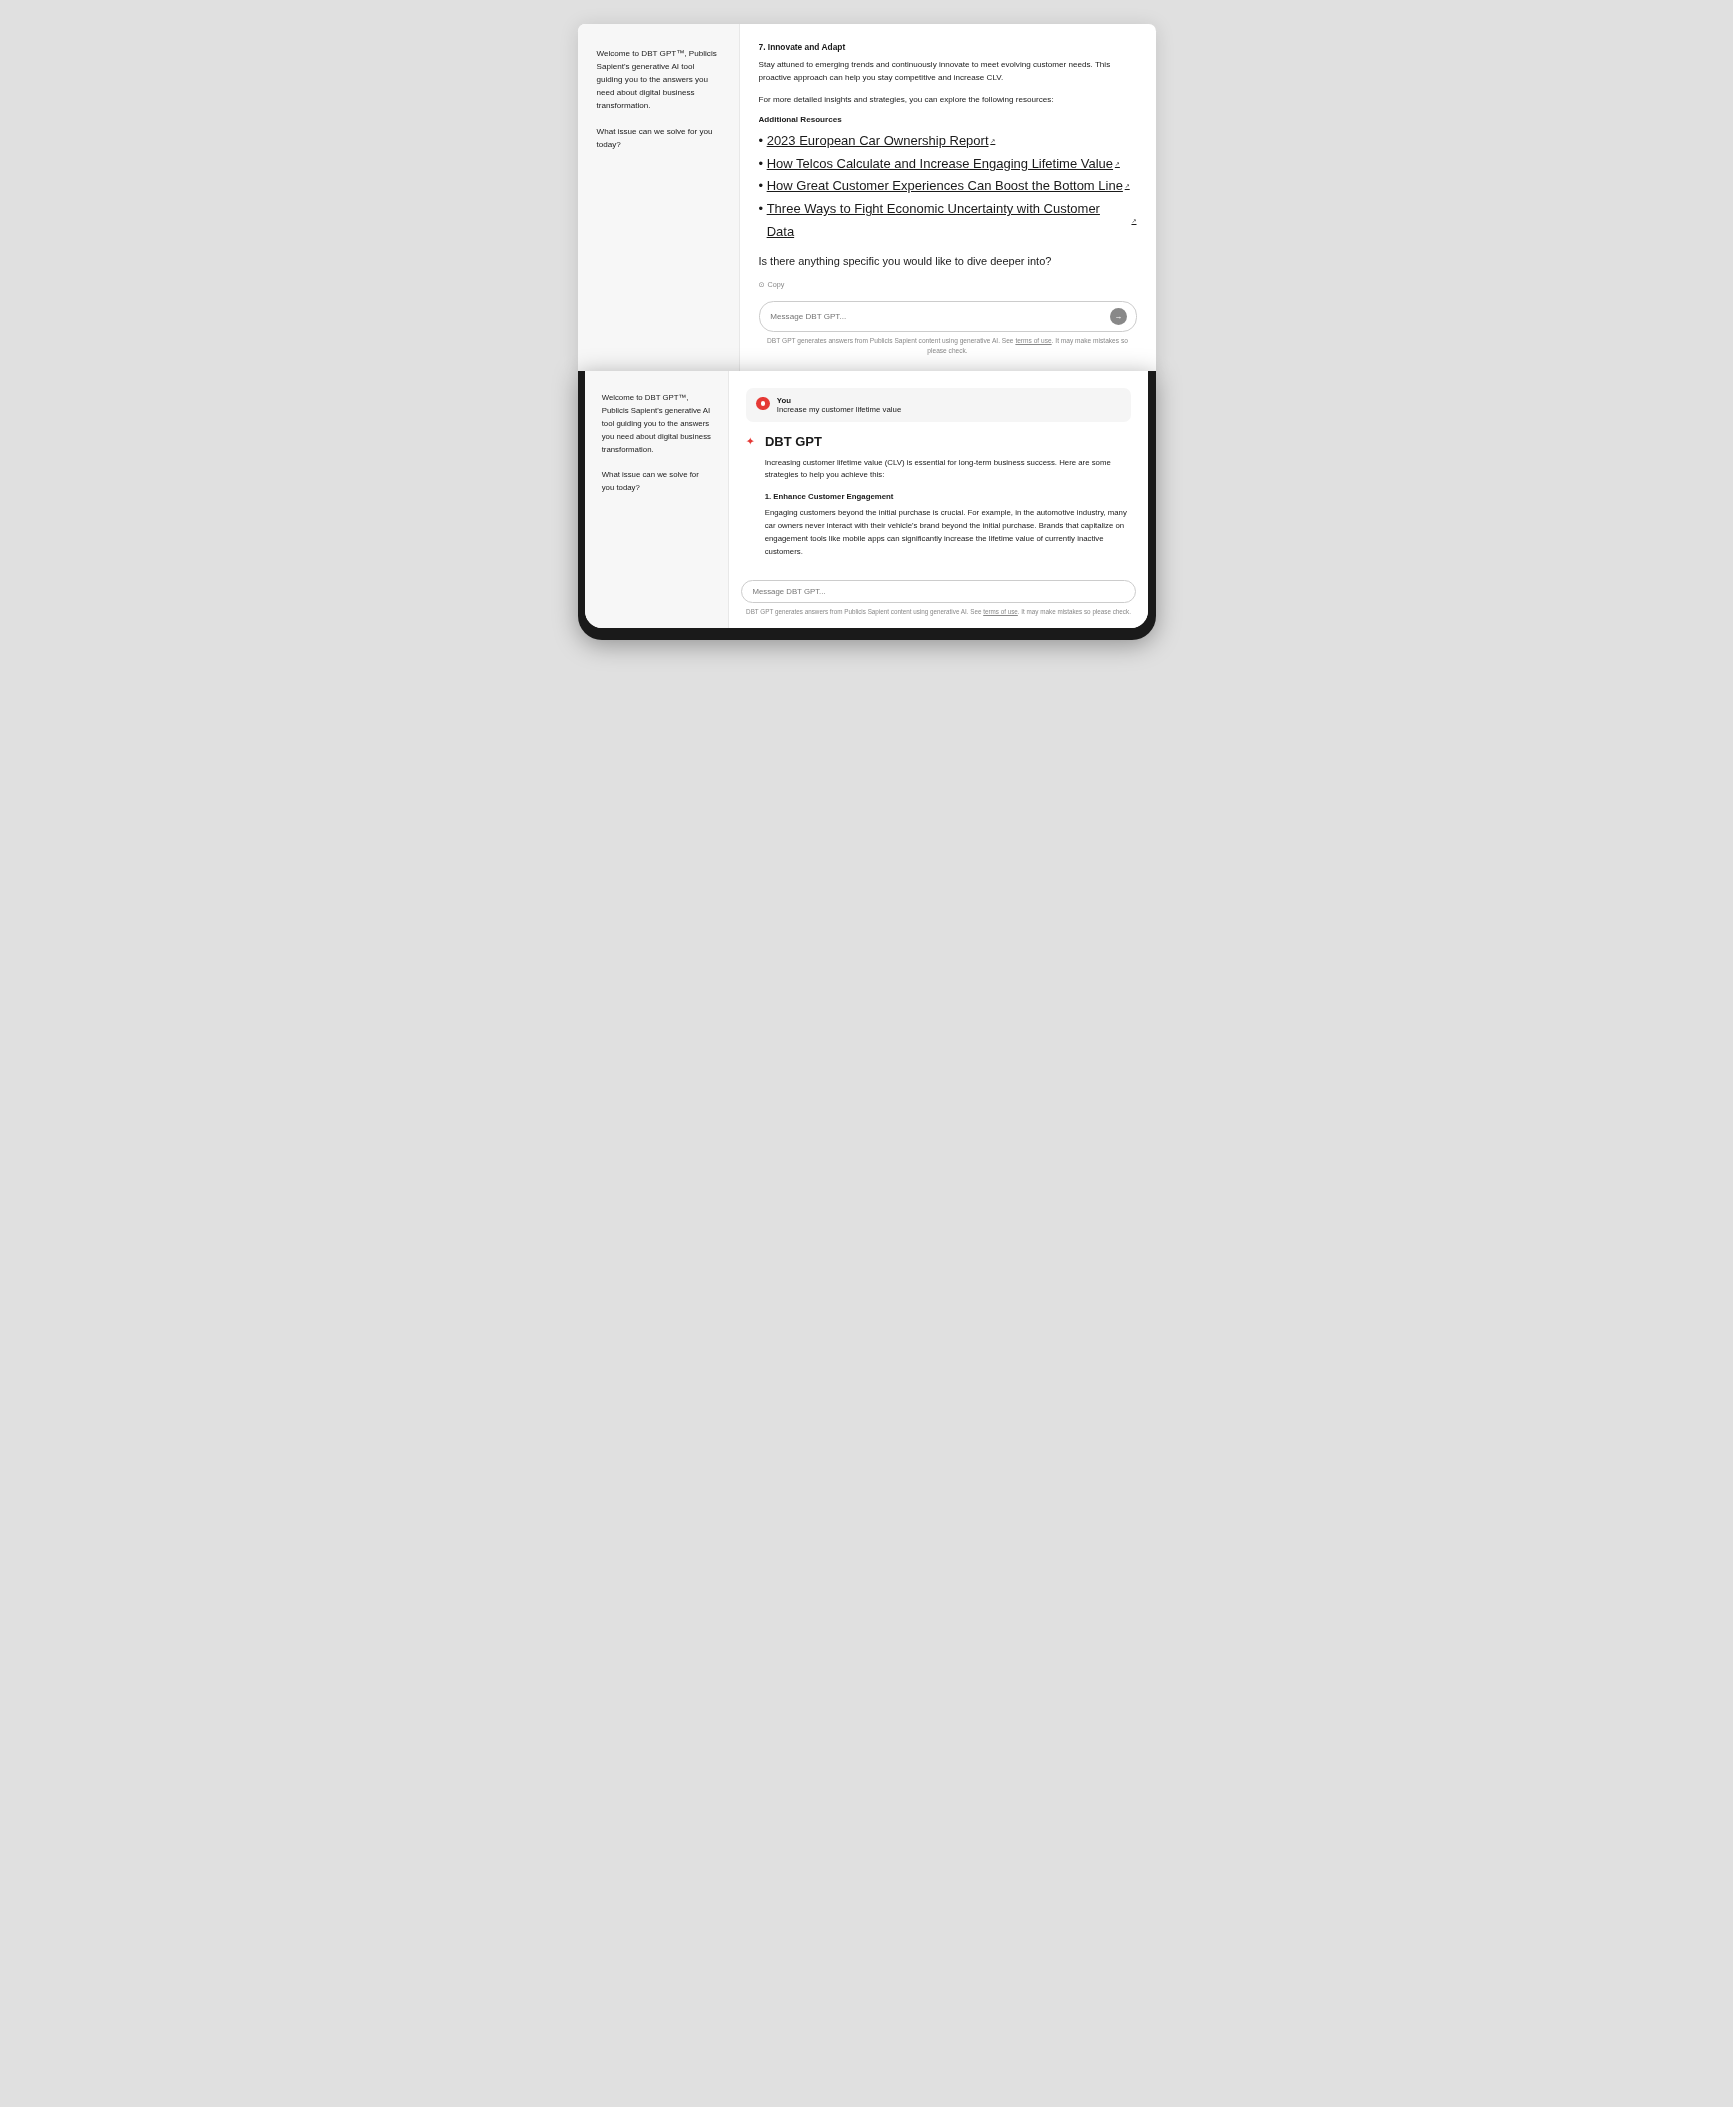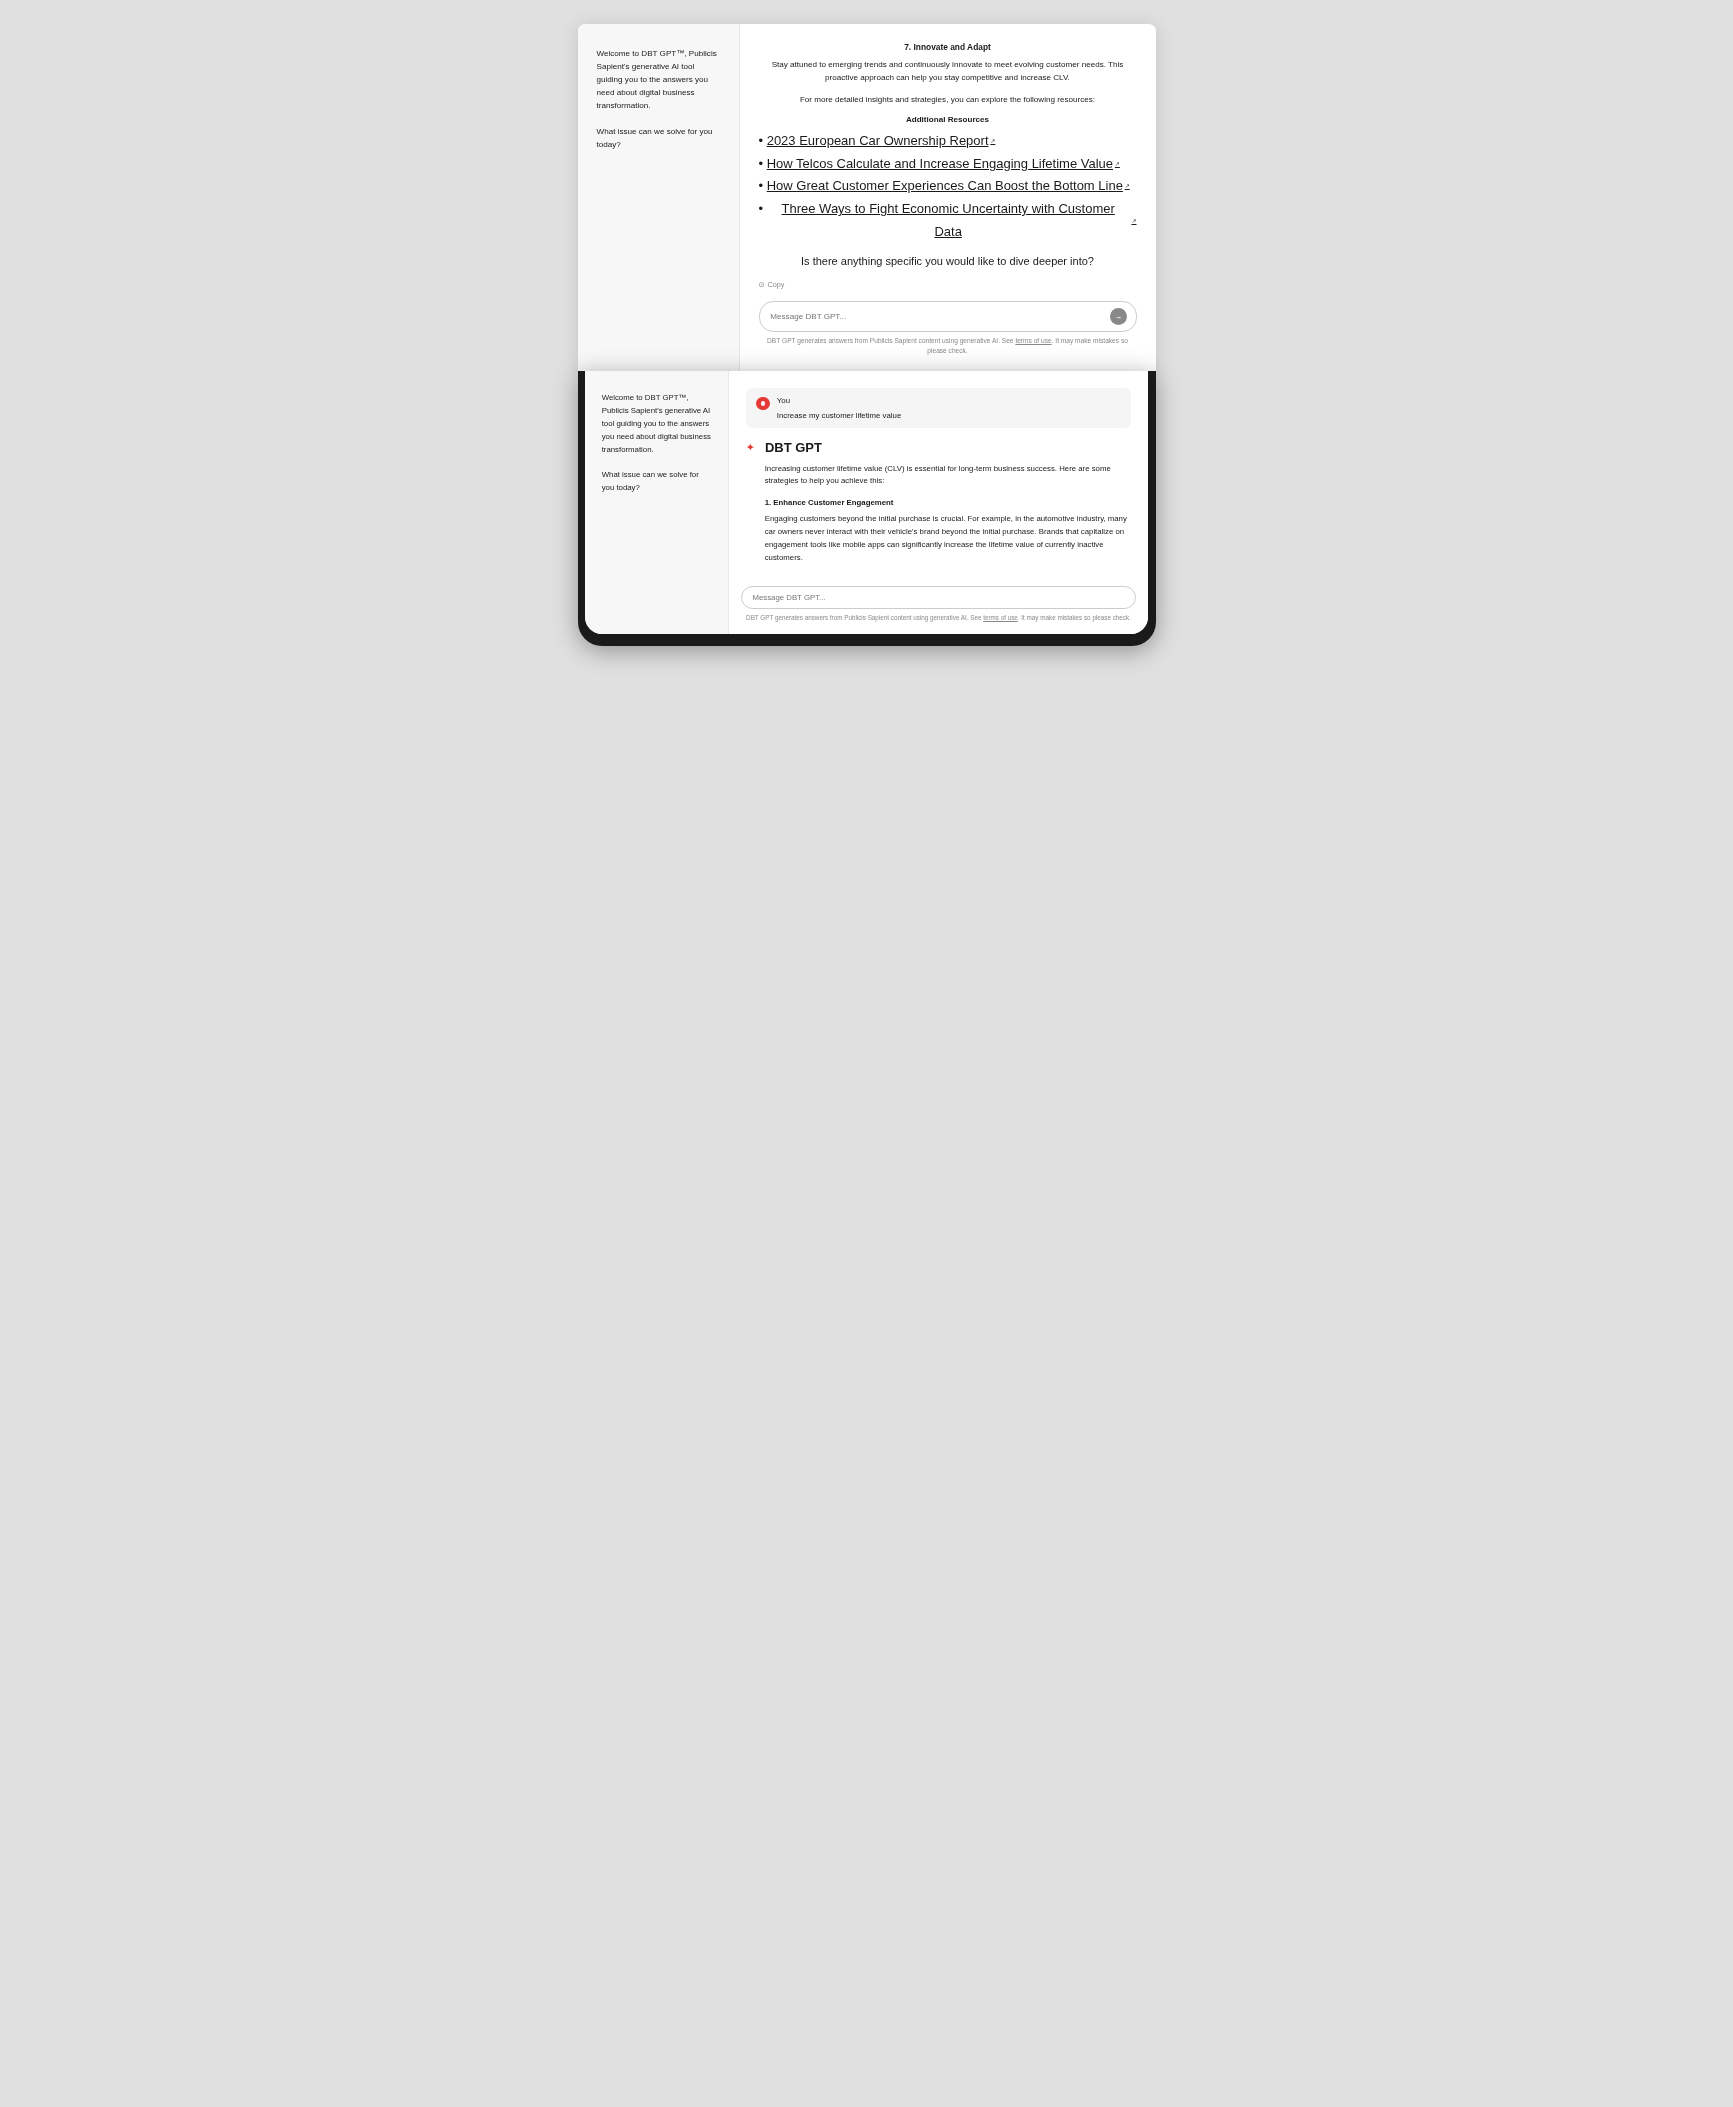--- a/index.html
+++ b/index.html
@@ -63,21 +63,20 @@
       flex: 1;
       display: flex;
       flex-direction: column;
       padding: 18px 19px 14.4px 19px;
       overflow: hidden;
     }
 
     .response-content {
       flex: 1;
       overflow-y: auto;
-      text-align: center;
     }
 
     .section-heading {
       font-size: 8.4px;
       font-weight: 700;
       color: #1a1a1a;
       margin-bottom: 6px;
     }
 
     .response-text {
@@ -281,23 +280,23 @@
       width: 4.8px;
       height: 4.8px;
       border-radius: 50%;
       background: #fff;
     }
 
     .you-content {}
 
     .you-label {
       font-size: 7.8px;
-      font-weight: 400;
-      color: #1a1a1a;
-      margin-bottom: 6px;
+      font-weight: 700;
+      color: #1a1a1a;
+      margin-bottom: 0;
     }
 
     .you-message {
       font-size: 7.8px;
       color: #1a1a1a;
     }
 
     
     .gpt-response {
       margin-bottom: 12px;

